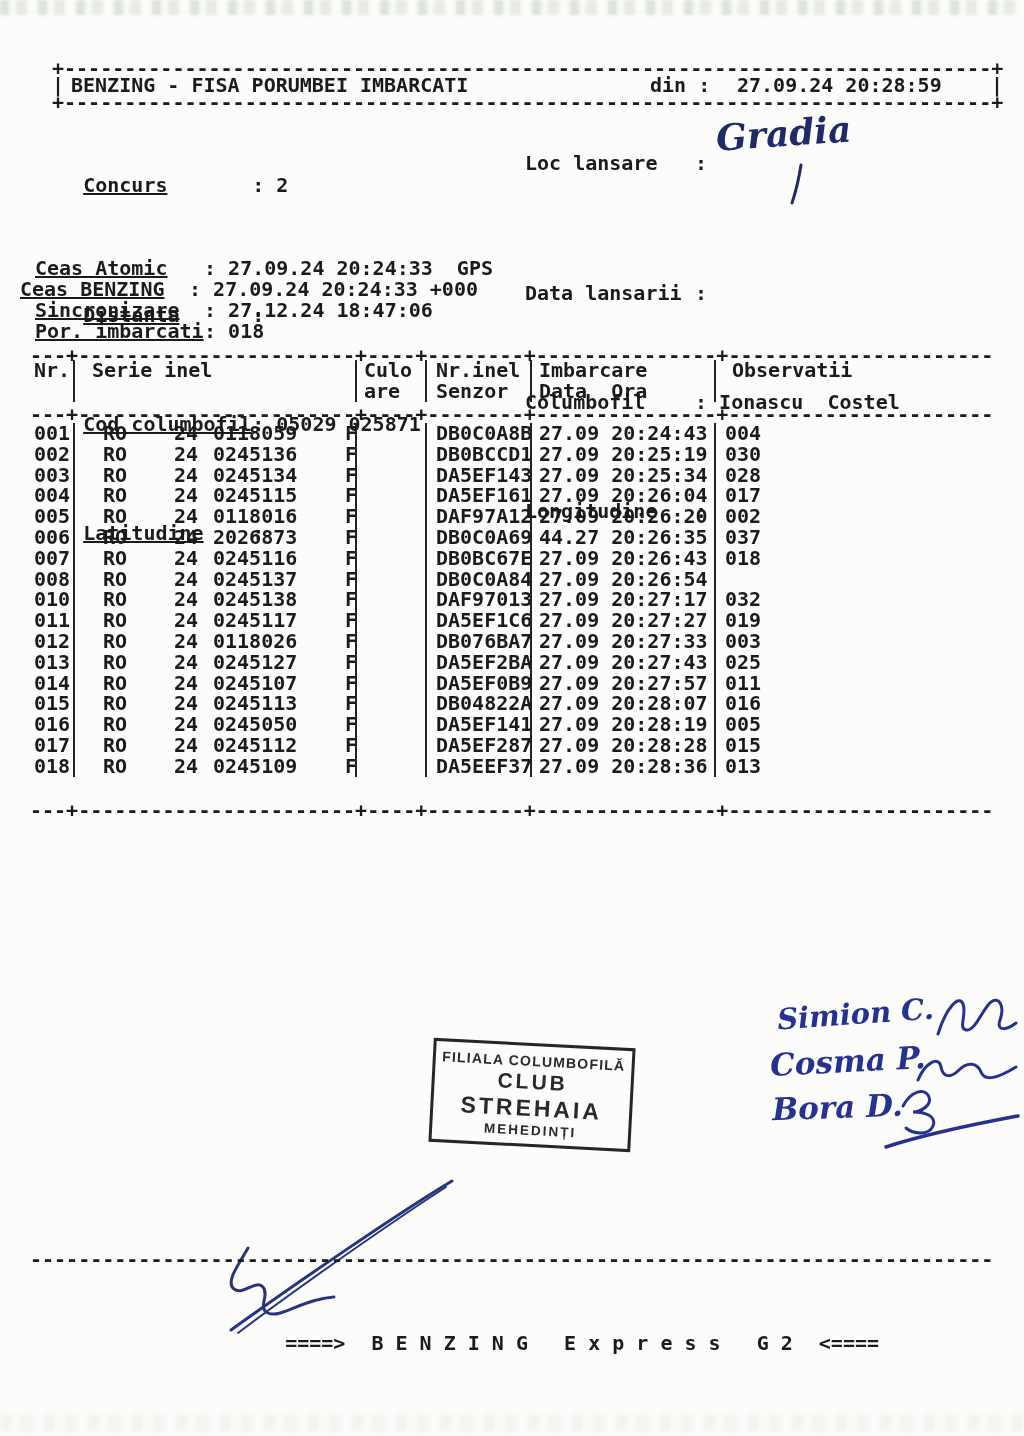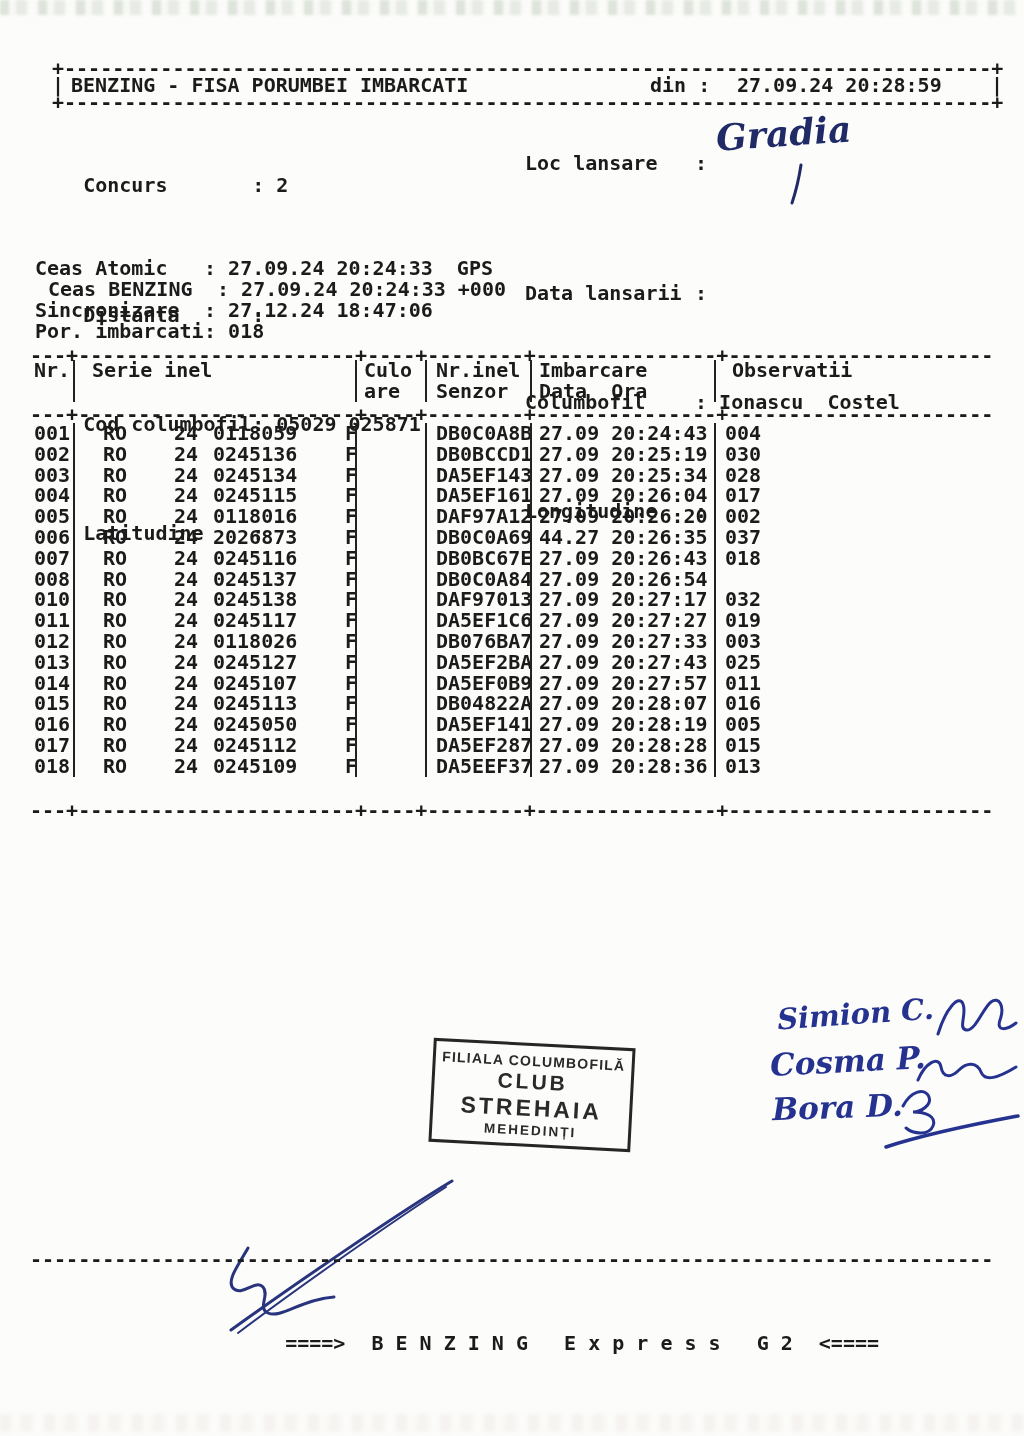--- a/index.html
+++ b/index.html
@@ -23,21 +23,21 @@
       rgba(205,190,185,.22) 0 11px, rgba(235,228,225,.08) 11px 20px,
       rgba(200,190,180,.18) 20px 33px, rgba(240,235,230,.06) 33px 44px);
     filter:blur(2px); opacity:.7;
   }
   
   .mline {
     position:absolute; white-space:pre;
     font:700 20px/22px "DejaVu Sans Mono","Liberation Mono",monospace;
     color:#1b1b1b;
   }
-  .lbl { display:inline-block; width:169px; }
+  .lbl { display:inline-block; width:169px;text-decoration:underline; }
   .lblr { display:inline-block; width:170px; }
   .abs { position:absolute; top:0; white-space:pre; }
   .rel { position:relative; }
   
   .t-rows { position:absolute; left:30px; top:423px; width:970px; }
   .trow { height:20.8px; line-height:20.8px; white-space:pre;
           font:700 20px/20.8px "DejaVu Sans Mono","Liberation Mono",monospace; display:flex; }
   .hrow { height:21px; line-height:21px; }
   .c { display:inline-block; height:100%; border-right:2.4px solid #222; box-sizing:border-box; overflow:hidden; }
   .c-nr     { width:45px;  padding-left:4px; }
@@ -103,21 +103,21 @@
   <div class="mline rel" style="top:193px;left:35px;width:960px">
     <span class="lbl">Cod columbofil</span><span>:</span> <span>05029 025871</span>
     <span class="abs" style="left:490px"><span class="lblr">Columbofil</span><span>:</span> <span>Ionascu  Costel</span></span>
   </div>
   <div class="mline rel" style="top:214px;left:35px;width:960px">
     <span class="lbl">Latitudine</span><span>:</span> <span></span>
     <span class="abs" style="left:490px"><span class="lblr">Longitudine</span><span>:</span> <span></span></span>
   </div>
 
   <div class="mline" style="top:257px;left:35px"><span class="lbl">Ceas Atomic</span><span>:</span> <span>27.09.24 20:24:33  GPS</span></div>
-  <div class="mline" style="top:278px;left:48px"><span class="lbl">Ceas BENZING</span><span>:</span> <span>27.09.24 20:24:33 +000</span></div>
+  <div class="mline" style="top:278px;left:20px"><span class="lbl">Ceas BENZING</span><span>:</span> <span>27.09.24 20:24:33 +000</span></div>
   <div class="mline" style="top:299px;left:35px"><span class="lbl">Sincronizare</span><span>:</span> <span>27.12.24 18:47:06</span></div>
   <div class="mline" style="top:320px;left:35px"><span class="lbl">Por. imbarcati</span><span>:</span> <span>018</span></div>
 
   <div class="mline" style="top:344px;left:30px">---+-----------------------+----+--------+---------------+----------------------</div>
 
   <div style="position:absolute;left:30px;top:360px;width:970px">
     <div class="trow hrow">
       <span class="c c-nr">Nr.</span>
       <span class="c c-serie h-serie">Serie inel</span>
       <span class="c c-culo">Culo</span>

